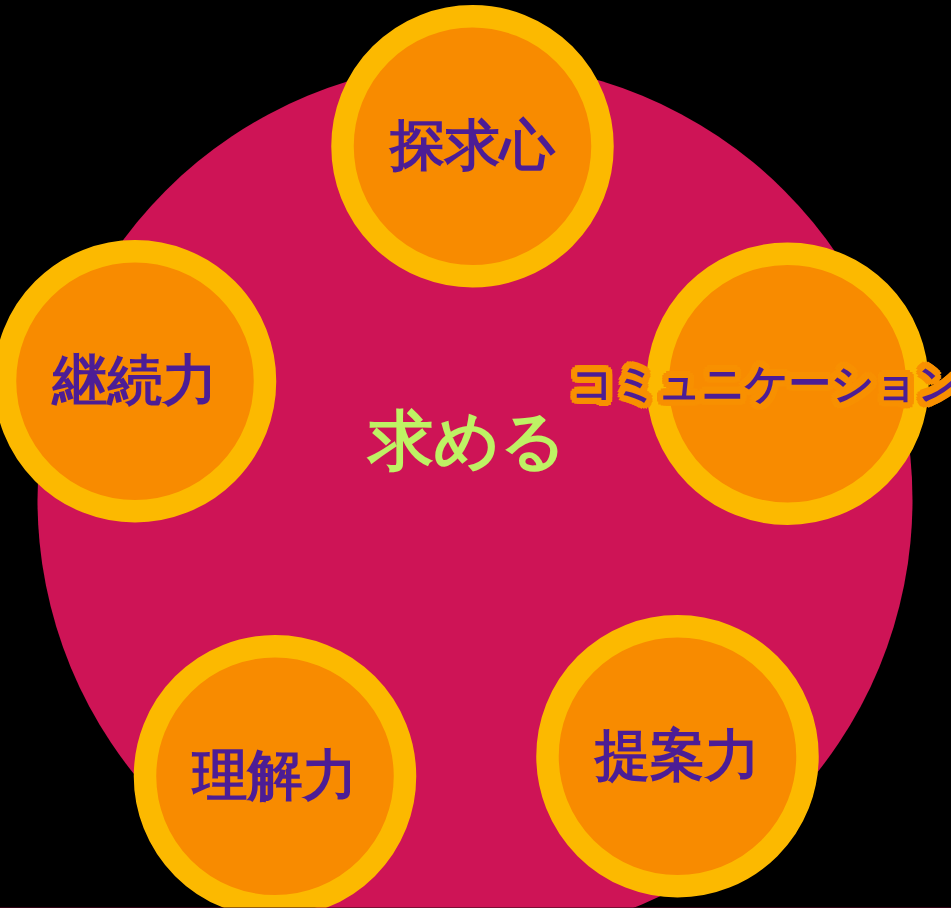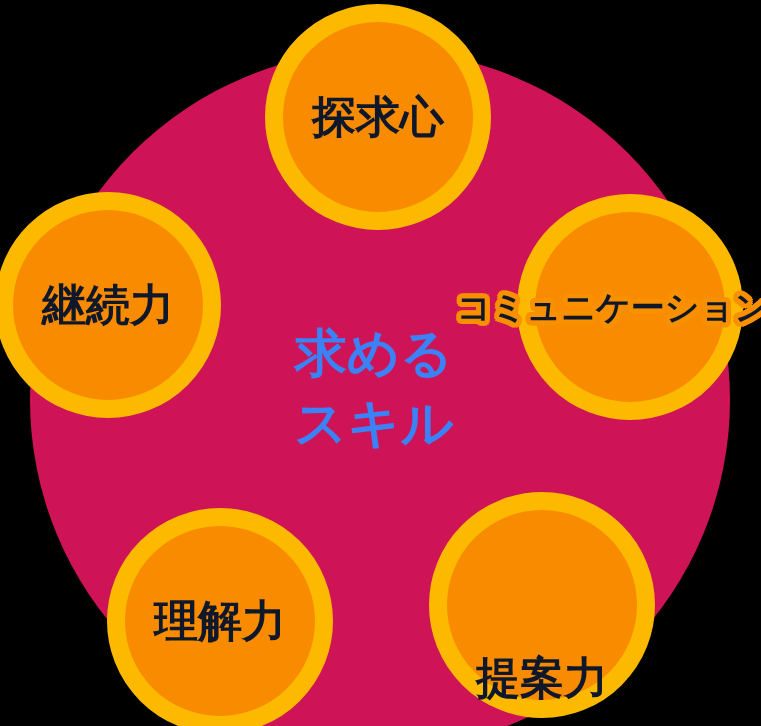--- a/index.html
+++ b/index.html
@@ -22,21 +22,21 @@
     height: 700px;
     border-radius: 50%;
     background: #CE1456;
   }
   .center-label {
     position: absolute;
     left: 224px;
     top: 318px;
     width: 300px;
     text-align: center;
-    color: #3b82f6;
+    color: #bef264;
     font-weight: bold;
     font-size: 52px;
     line-height: 70px;
     z-index: 3;
   }
   .bubble {
     position: absolute;
     width: 226px;
     height: 226px;
     border-radius: 50%;
@@ -45,23 +45,23 @@
     box-sizing: border-box;
     display: flex;
     align-items: center;
     justify-content: center;
     z-index: 2;
   }
   .bubble-top          { left: 265px; top: 4px;   }
   .bubble-left         { left: -5px;  top: 192px; }
   .bubble-right        { left: 517px; top: 194px; }
   .bubble-bottom-left  { left: 107px; top: 508px; }
-  .bubble-bottom-right { left: 429px; top: 492px; align-items: flex-end; }
+  .bubble-bottom-right { left: 429px; top: 492px; }
   .bubble-label {
-    color: #0f172a;
+    color: #4c1d95;
     font-weight: bold;
     font-size: 44px;
     line-height: 1;
     white-space: nowrap;
   }
   .bubble-label.glow {
     font-size: 34px;
     text-shadow:
       0 -5px 0 #F89000, 0 5px 0 #F89000, -5px 0 0 #F89000, 5px 0 0 #F89000,
       -4px -4px 0 #F89000, 4px -4px 0 #F89000, -4px 4px 0 #F89000, 4px 4px 0 #F89000,
@@ -72,21 +72,20 @@
 </style>
 </head>
 <body>
 
 <div class="canvas">
 
   <div class="big-circle"></div>
 
   <div class="center-label">
     <div>求める</div>
-    <div>スキル</div>
   </div>
 
   <div class="bubble bubble-top">
     <span class="bubble-label">探求心</span>
   </div>
 
   <div class="bubble bubble-left">
     <span class="bubble-label">継続力</span>
   </div>
 

